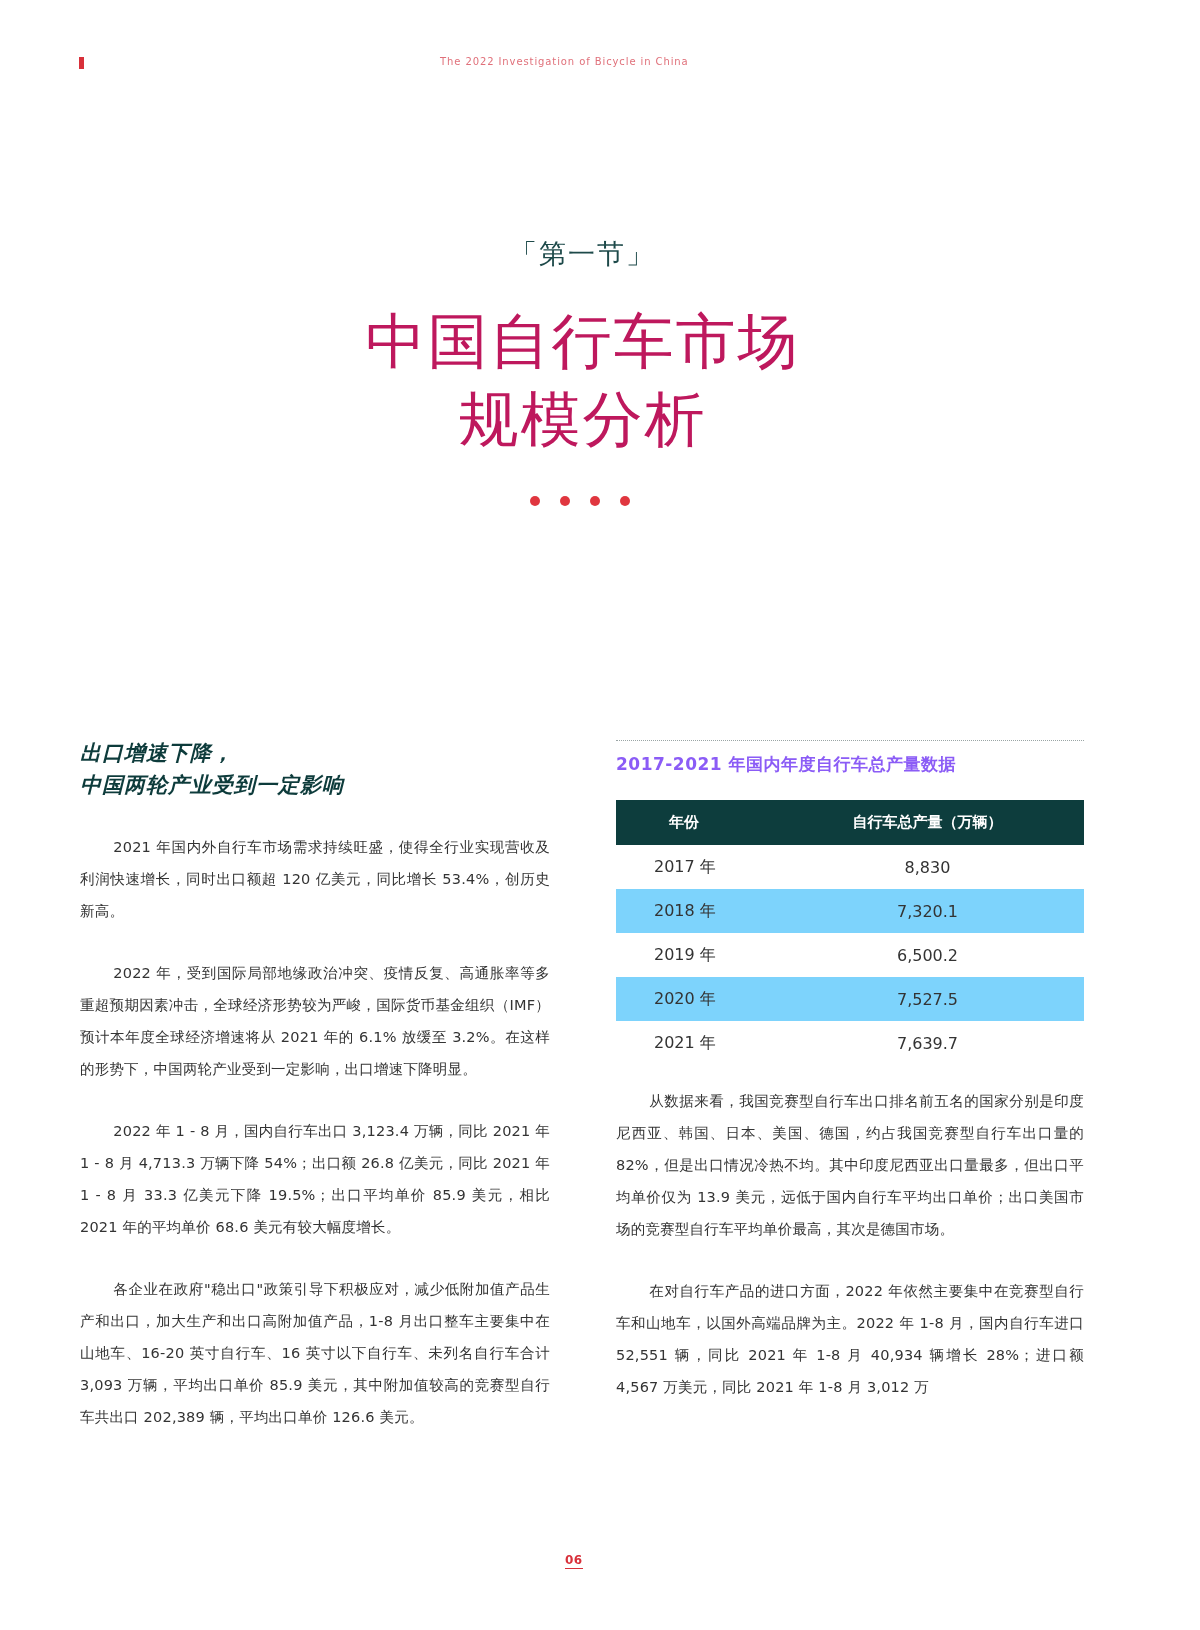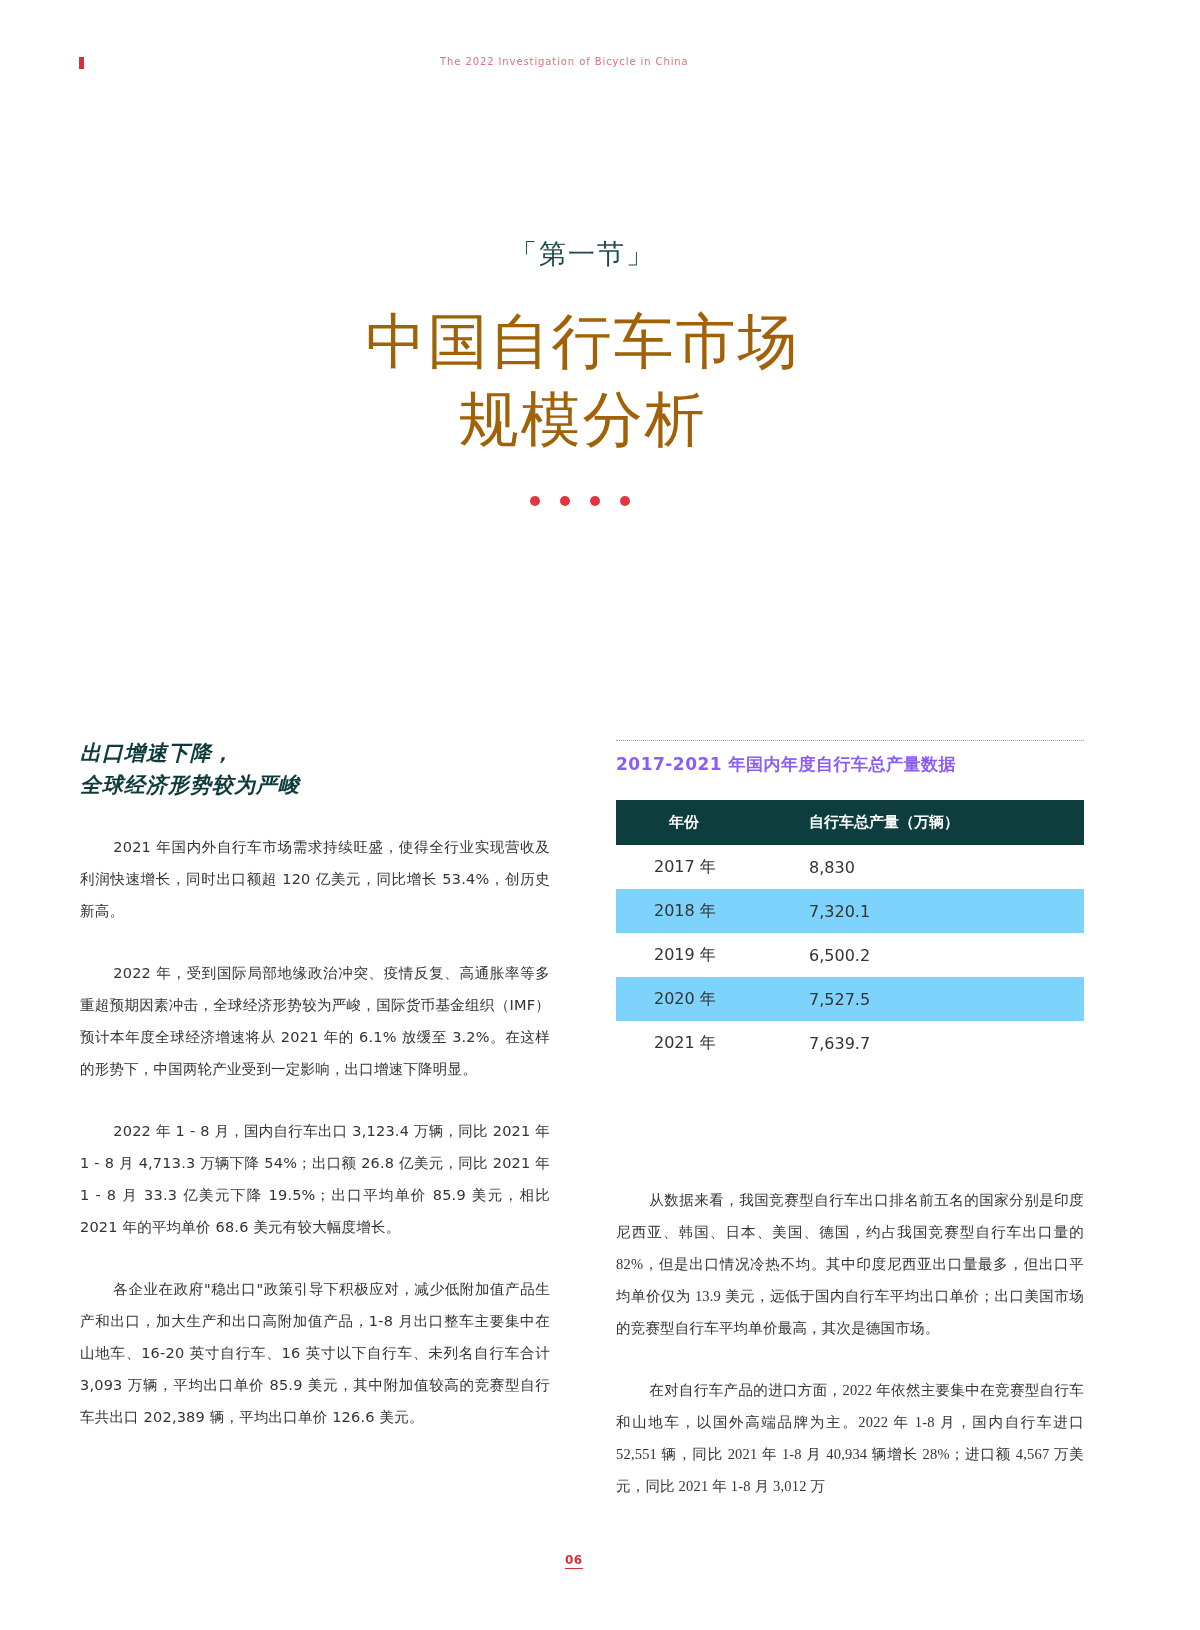--- a/index.html
+++ b/index.html
@@ -9,21 +9,21 @@
 
     .marker { left: 79px; top: 57px; width: 5px; height: 12px; background: #d8303a; }
     .running-header { left: 440px; top: 56px; font-size: 10px; letter-spacing: 0.9px;
                       color: #e0707a; font-family: "DejaVu Sans", sans-serif; }
 
     .section-label { left: 0; width: 1165px; top: 236px; text-align: center;
                      font-family: "DejaVu Serif", "Liberation Serif", serif;
                      font-size: 27px; color: #1e4a4a; letter-spacing: 2px; }
     .main-title { left: 0; width: 1165px; top: 302px; text-align: center;
                   font-family: "DejaVu Serif", "Liberation Serif", serif;
-                  font-size: 60px; line-height: 78px; color: #a16207; font-weight: normal;
+                  font-size: 60px; line-height: 78px; color: #be185d; font-weight: normal;
                   letter-spacing: 2px; }
     .dots { left: 530px; top: 496px; display: flex; gap: 20px; }
     .dot { width: 10px; height: 10px; border-radius: 50%; background: #e0363f; }
 
     .left-col { left: 80px; top: 737px; width: 470px; }
     .sub-heading { font-size: 21px; line-height: 32px; font-weight: bold; font-style: oblique;
                    color: #0d3b3b; margin: 0 0 30px 0; letter-spacing: 1px; }
     .para { font-size: 14.5px; line-height: 32px; color: #333; text-indent: 2.3em;
             margin: 0 0 30px 0; text-align: justify; letter-spacing: 0.2px; }
 
@@ -32,23 +32,23 @@
     .dotline { border-top: 1px dotted #9aa5a5; height: 0; width: 468px; }
     .table-title { font-size: 17px; font-weight: bold; color: #8b5cf6; margin-top: 12px;
                    letter-spacing: 0.5px; }
     table.prod { margin-top: 24px; width: 468px; border-collapse: collapse; }
     table.prod th { background: #0d3d3d; color: #ffffff; font-size: 15px; font-weight: bold;
                     height: 45px; padding: 0; }
     table.prod td { font-size: 16px; color: #333; height: 44px; padding: 0; }
     table.prod tr.shade td { background: #7dd3fc; }
     table.prod th.c1, table.prod td.c1 { width: 140px; text-align: left; padding-left: 38px; }
     table.prod th.c1 { padding-left: 53px; margin-top: 22px; }
-    table.prod td.c2, table.prod th.c2 { text-align: left; padding-right: 38px; }
+    table.prod td.c2, table.prod th.c2 { text-align: center; padding-right: 38px; }
 
-    .right-text { top: 1184px; font-family: Liberation Serif, serif; }
+    .right-text { top: 1085px; }
 
     .page-number { left: 565px; top: 1553px; font-size: 12px; font-weight: bold;
                    color: #d8303a; border-bottom: 1.5px solid #d8303a; padding-bottom: 1px;
                    letter-spacing: 0.5px; }
   </style>
 </head>
 <body>
 
 <div class="abs marker"></div>
 <div class="abs running-header">The 2022 Investigation of Bicycle in China</div>
@@ -61,21 +61,21 @@
 <div class="abs dots">
   <span class="dot"></span>
   <span class="dot"></span>
   <span class="dot"></span>
   <span class="dot"></span>
 </div>
 
 <div class="abs left-col">
   <h2 class="sub-heading">
     <div>出口增速下降，</div>
-    <div>全球经济形势较为严峻</div>
+    <div>中国两轮产业受到一定影响</div>
   </h2>
   <p class="para">2021 年国内外自行车市场需求持续旺盛，使得全行业实现营收及利润快速增长，同时出口额超 120 亿美元，同比增长 53.4%，创历史新高。</p>
   <p class="para">2022 年，受到国际局部地缘政治冲突、疫情反复、高通胀率等多重超预期因素冲击，全球经济形势较为严峻，国际货币基金组织（IMF）预计本年度全球经济增速将从 2021 年的 6.1% 放缓至 3.2%。在这样的形势下，中国两轮产业受到一定影响，出口增速下降明显。</p>
   <p class="para">2022 年 1 - 8 月，国内自行车出口 3,123.4 万辆，同比 2021 年 1 - 8 月 4,713.3 万辆下降 54%；出口额 26.8 亿美元，同比 2021 年 1 - 8 月 33.3 亿美元下降 19.5%；出口平均单价 85.9 美元，相比 2021 年的平均单价 68.6 美元有较大幅度增长。</p>
   <p class="para">各企业在政府"稳出口"政策引导下积极应对，减少低附加值产品生产和出口，加大生产和出口高附加值产品，1-8 月出口整车主要集中在山地车、16-20 英寸自行车、16 英寸以下自行车、未列名自行车合计 3,093 万辆，平均出口单价 85.9 美元，其中附加值较高的竞赛型自行车共出口 202,389 辆，平均出口单价 126.6 美元。</p>
 </div>
 
 <div class="abs right-col table-block">
   <div class="dotline"></div>
   <div class="table-title">2017-2021 年国内年度自行车总产量数据</div>

